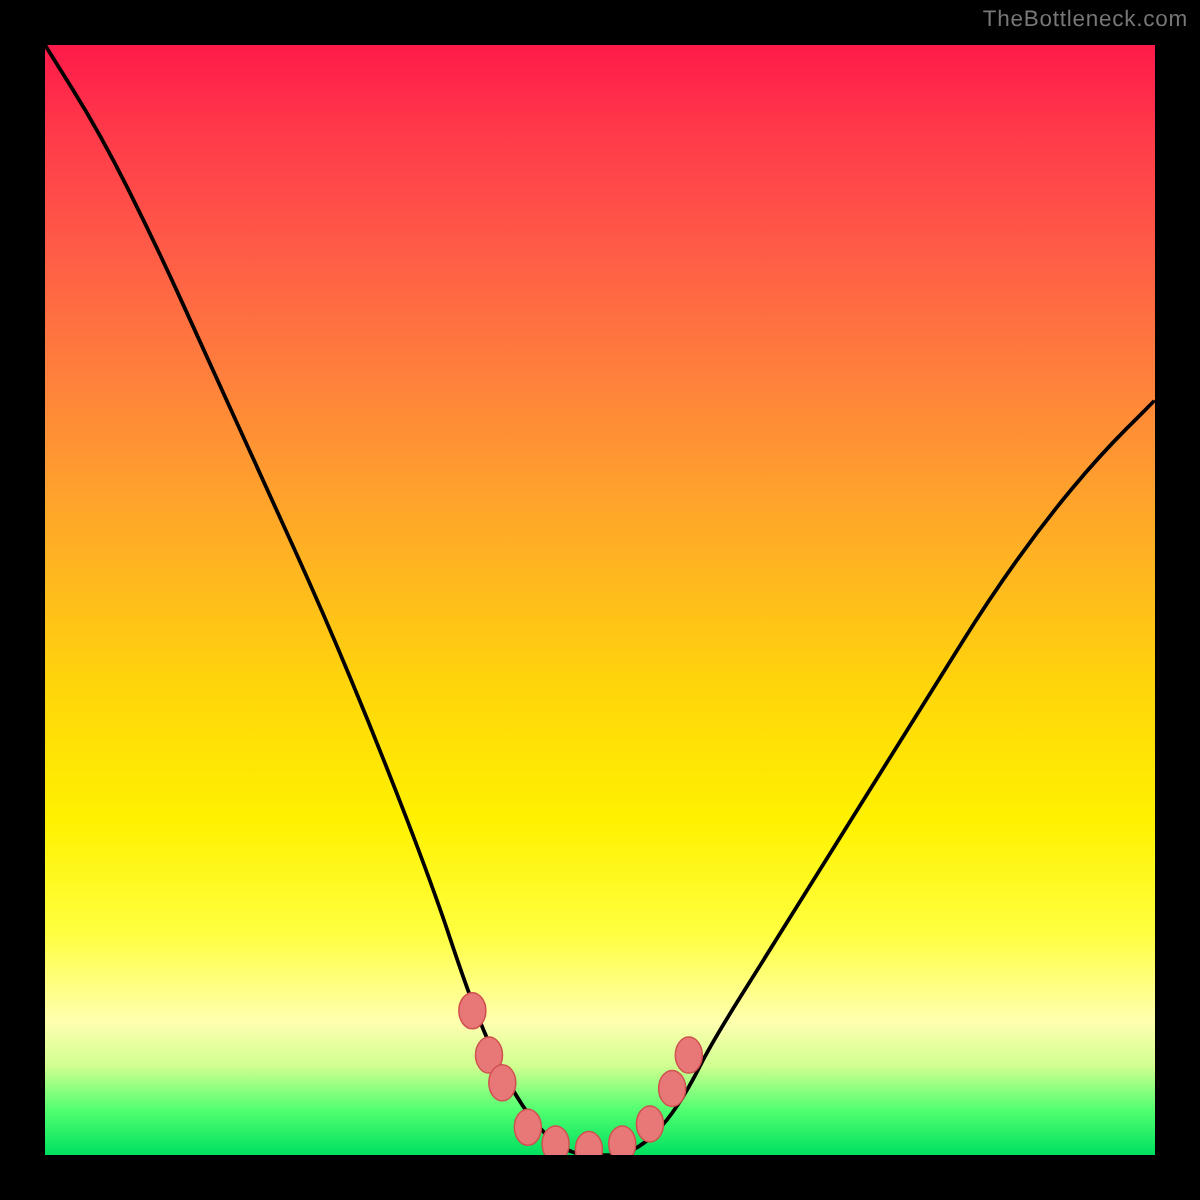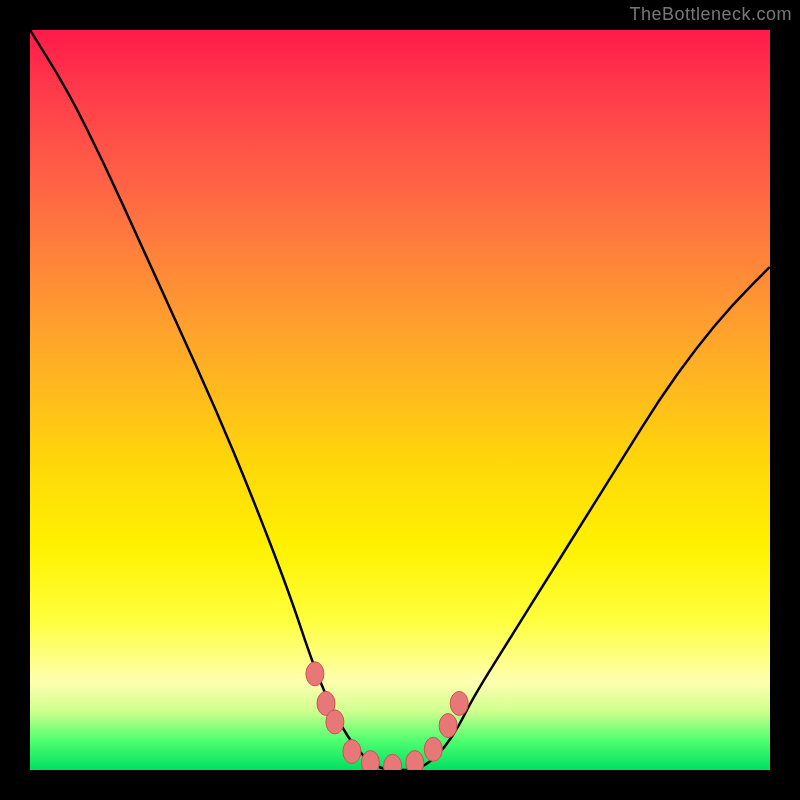--- a/index.html
+++ b/index.html
@@ -39,21 +39,21 @@
       #d0ff90 92%,
       #50ff70 96%,
       #00e060 100%);
     overflow: hidden;
   }
   .watermark {
     position: absolute;
     top: 4px;
     right: 8px;
     color: #777;
-    font-size: 18px;
+    font-size: 15px;
     font-weight: 500;
     letter-spacing: 0.5px;
   }
   svg.curve {
     position: absolute;
     top: 0;
     left: 0;
     width: 740px;
     height: 740px;
   }

